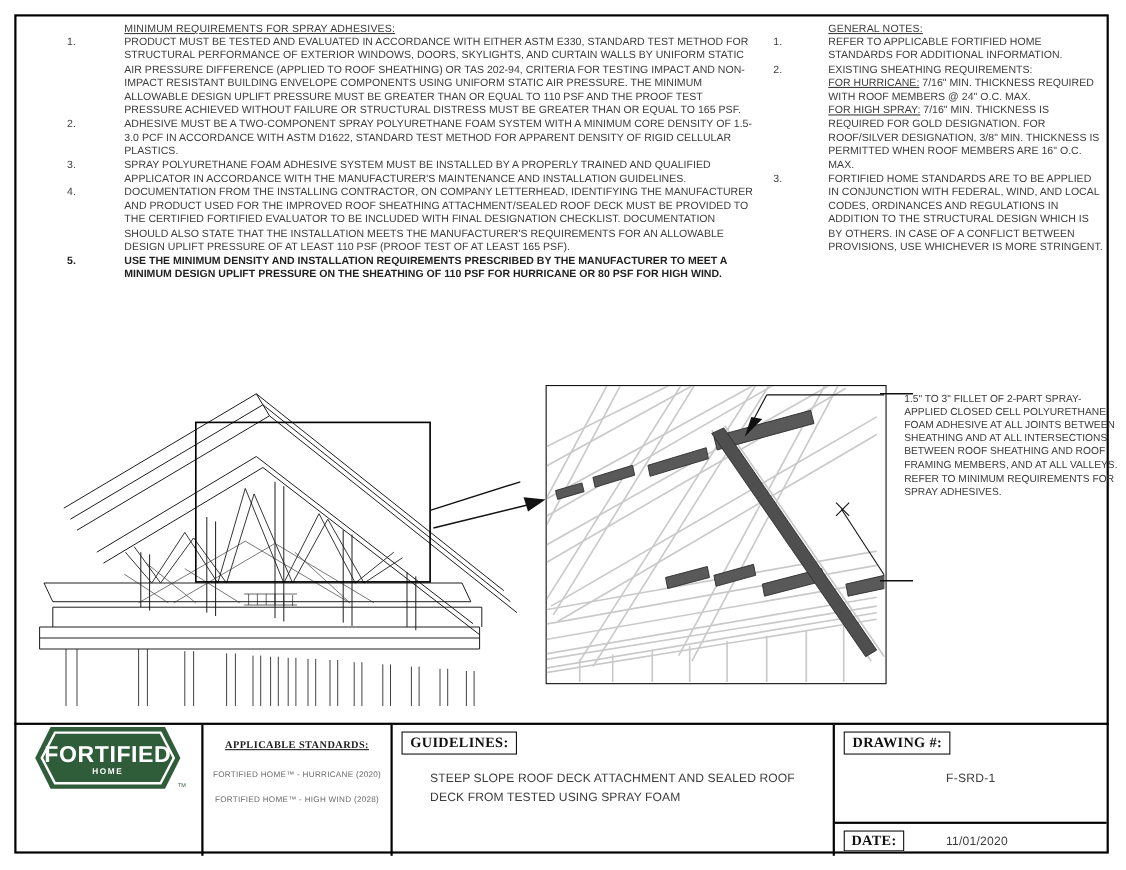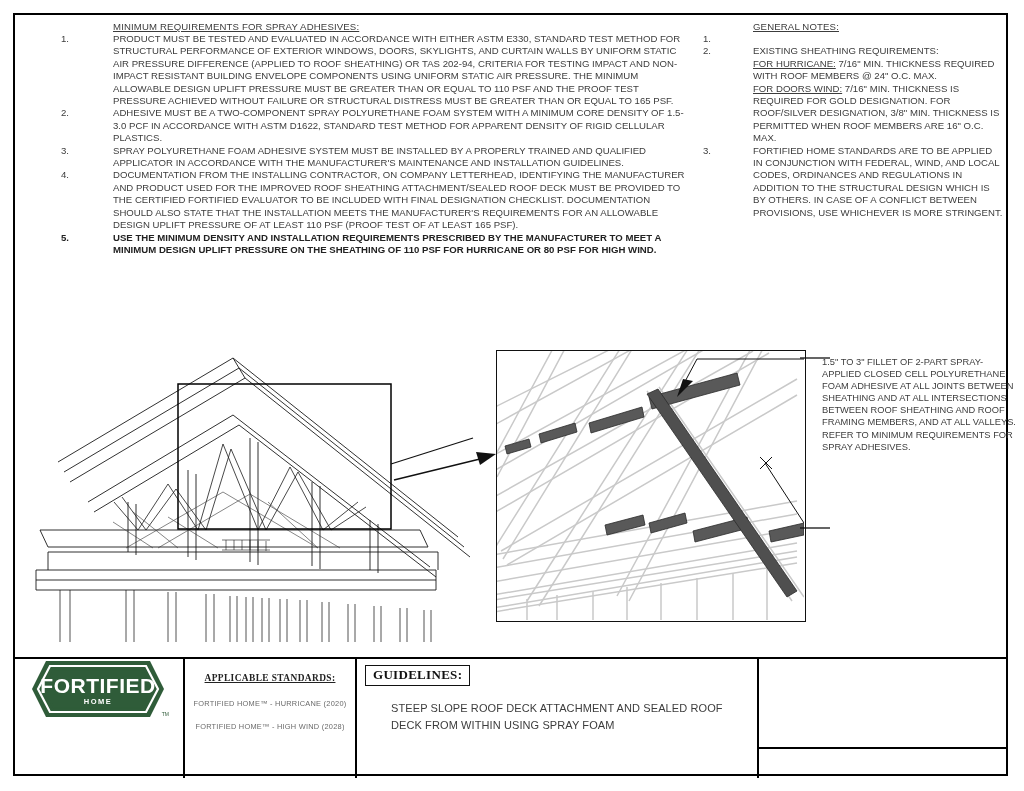--- a/index.html
+++ b/index.html
@@ -123,28 +123,29 @@
         <div class="note-num bold">5.</div>
         <div class="note-txt bold">USE THE MINIMUM DENSITY AND INSTALLATION REQUIREMENTS PRESCRIBED BY THE MANUFACTURER TO MEET A MINIMUM DESIGN UPLIFT PRESSURE ON THE SHEATHING OF 110 PSF FOR HURRICANE OR 80 PSF FOR HIGH WIND.</div>
       </div>
     </div>
 
     <div class="note-col col-right">
       <div class="note-head">GENERAL NOTES:</div>
 
       <div class="note-row">
         <div class="note-num">1.</div>
+        <div class="note-txt">REFER TO APPLICABLE FORTIFIED HOME STANDARDS FOR ADDITIONAL INFORMATION.</div>
       </div>
 
       <div class="note-row">
         <div class="note-num">2.</div>
         <div class="note-txt">
           <span>EXISTING SHEATHING REQUIREMENTS:</span><br>
           <span class="u">FOR HURRICANE:</span><span> 7/16" MIN. THICKNESS REQUIRED WITH ROOF MEMBERS @ 24" O.C. MAX.</span><br>
-          <span class="u">FOR DOORS WIND:</span><span> 7/16" MIN. THICKNESS IS REQUIRED FOR GOLD DESIGNATION. FOR ROOF/SILVER DESIGNATION, 3/8" MIN. THICKNESS IS PERMITTED WHEN ROOF MEMBERS ARE 16" O.C. MAX.</span>
+          <span class="u">FOR HIGH SPRAY:</span><span> 7/16" MIN. THICKNESS IS REQUIRED FOR GOLD DESIGNATION. FOR ROOF/SILVER DESIGNATION, 3/8" MIN. THICKNESS IS PERMITTED WHEN ROOF MEMBERS ARE 16" O.C. MAX.</span>
         </div>
       </div>
 
       <div class="note-row">
         <div class="note-num">3.</div>
         <div class="note-txt">FORTIFIED HOME STANDARDS ARE TO BE APPLIED IN CONJUNCTION WITH FEDERAL, WIND, AND LOCAL CODES, ORDINANCES AND REGULATIONS IN ADDITION TO THE STRUCTURAL DESIGN WHICH IS BY OTHERS. IN CASE OF A CONFLICT BETWEEN PROVISIONS, USE WHICHEVER IS MORE STRINGENT.</div>
       </div>
     </div>
   </div>
 
@@ -312,18 +313,28 @@
     <div class="tb-cell tb-std">
       <div class="std-head">APPLICABLE STANDARDS:</div>
       <div class="std-item" style="margin-top:16px;">FORTIFIED HOME™ - HURRICANE (2020)</div>
       <div class="std-item" style="margin-top:14px;">FORTIFIED HOME™ - HIGH WIND (2028)</div>
     </div>
 
     <div class="tb-cell tb-desc">
       <div style="margin:6px 0 0 8px;">
         <span class="hdr-box">GUIDELINES:</span>
       </div>
-      <div class="desc-text" style="margin:14px 14px 0 34px;">STEEP SLOPE ROOF DECK ATTACHMENT AND SEALED ROOF DECK FROM WITHIN USING SPRAY FOAM</div>
-    </div>
-
+      <div class="desc-text" style="margin:14px 14px 0 34px;">STEEP SLOPE ROOF DECK ATTACHMENT AND SEALED ROOF DECK FROM TESTED USING SPRAY FOAM</div>
+    </div>
+
+    <div class="tb-cell tb-num">
+      <div style="margin:6px 0 0 8px;">
+        <span class="hdr-box">DRAWING #:</span>
+      </div>
+      <div class="dwg-val" style="margin-top:16px;">F-SRD-1</div>
+      <div style="position:absolute;left:8px;top:96px;display:flex;align-items:center;gap:38px;">
+        <span class="hdr-box" style="padding:0px 6px 1px 6px;">DATE:</span>
+        <span class="date-val">11/01/2020</span>
+      </div>
+    </div>
   </div>
 
 </div>
 
 </body></html>

